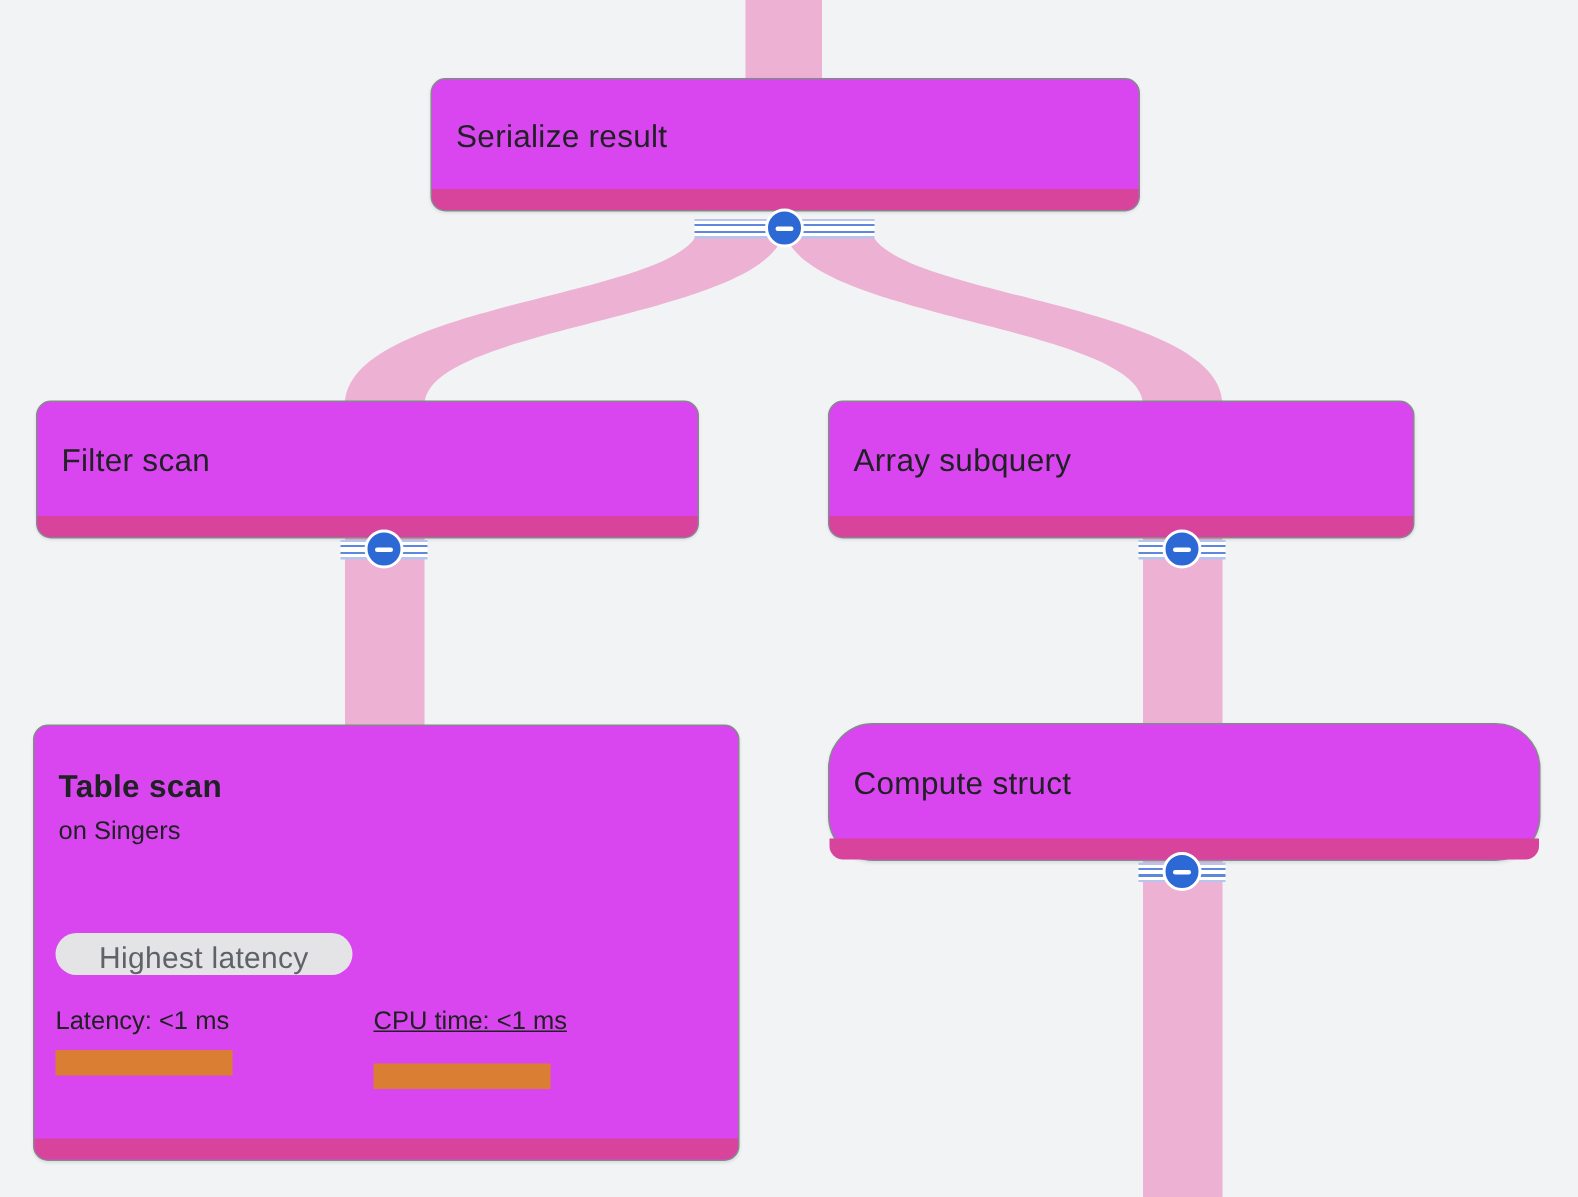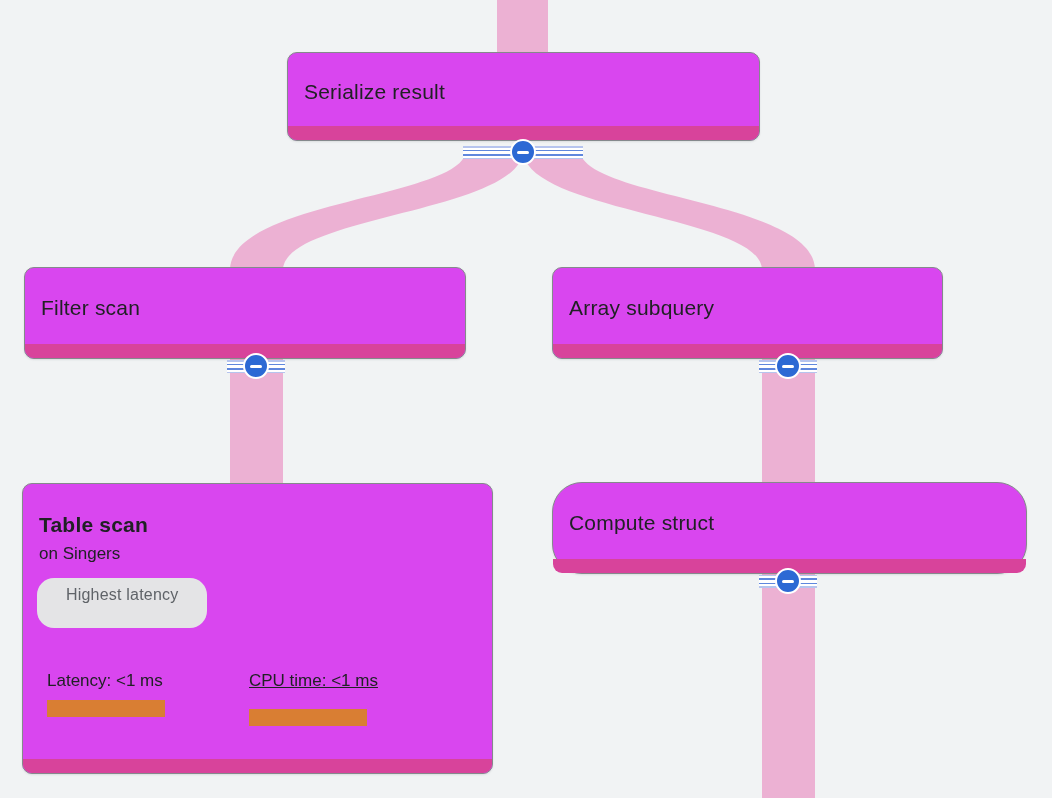--- a/index.html
+++ b/index.html
@@ -45,36 +45,37 @@
   #node-serialize .node-title { top:26px; }
   #node-table .node-title     { top:28px;font-weight:bold; }
 
   .node-subtitle {
     position:absolute; left:16px; top:59px;
     font-size:17px; line-height:22px; color:#202124;
     white-space:nowrap;
   }
   .badge {
     position:absolute; left:14px;
-    height:50px; line-height:34px;
+    height:28px; line-height:34px;
     padding:0 29px;
     background:#e4e4e6; color:#5f6368;
-    font-size:16px; letter-spacing:.2px;
+    font-size:20px; letter-spacing:.2px;
     border-radius:17px;
     white-space:nowrap;
+    margin-top:44px;
   }
   .badge.b1 { top:94px; }
   .badge.b2 { top:140px; }
 
   .stat {
     position:absolute; top:186px;
     font-size:17px; line-height:22px; color:#202124;
     white-space:nowrap;
   }
-  .stat.s1 { left:24px; width:211px; }
+  .stat.s1 { left:14px; width:211px; }
   .stat.s2 { left:226px;text-decoration:underline; }
   .metric-bar {
     width:118px; height:17px;
     background:#d97e33;
   }
   .stat.s1 .metric-bar { margin-top:8px; }
   .stat.s2 .metric-bar { margin-top:17px; }
 
   
   .collapse-ctl {

